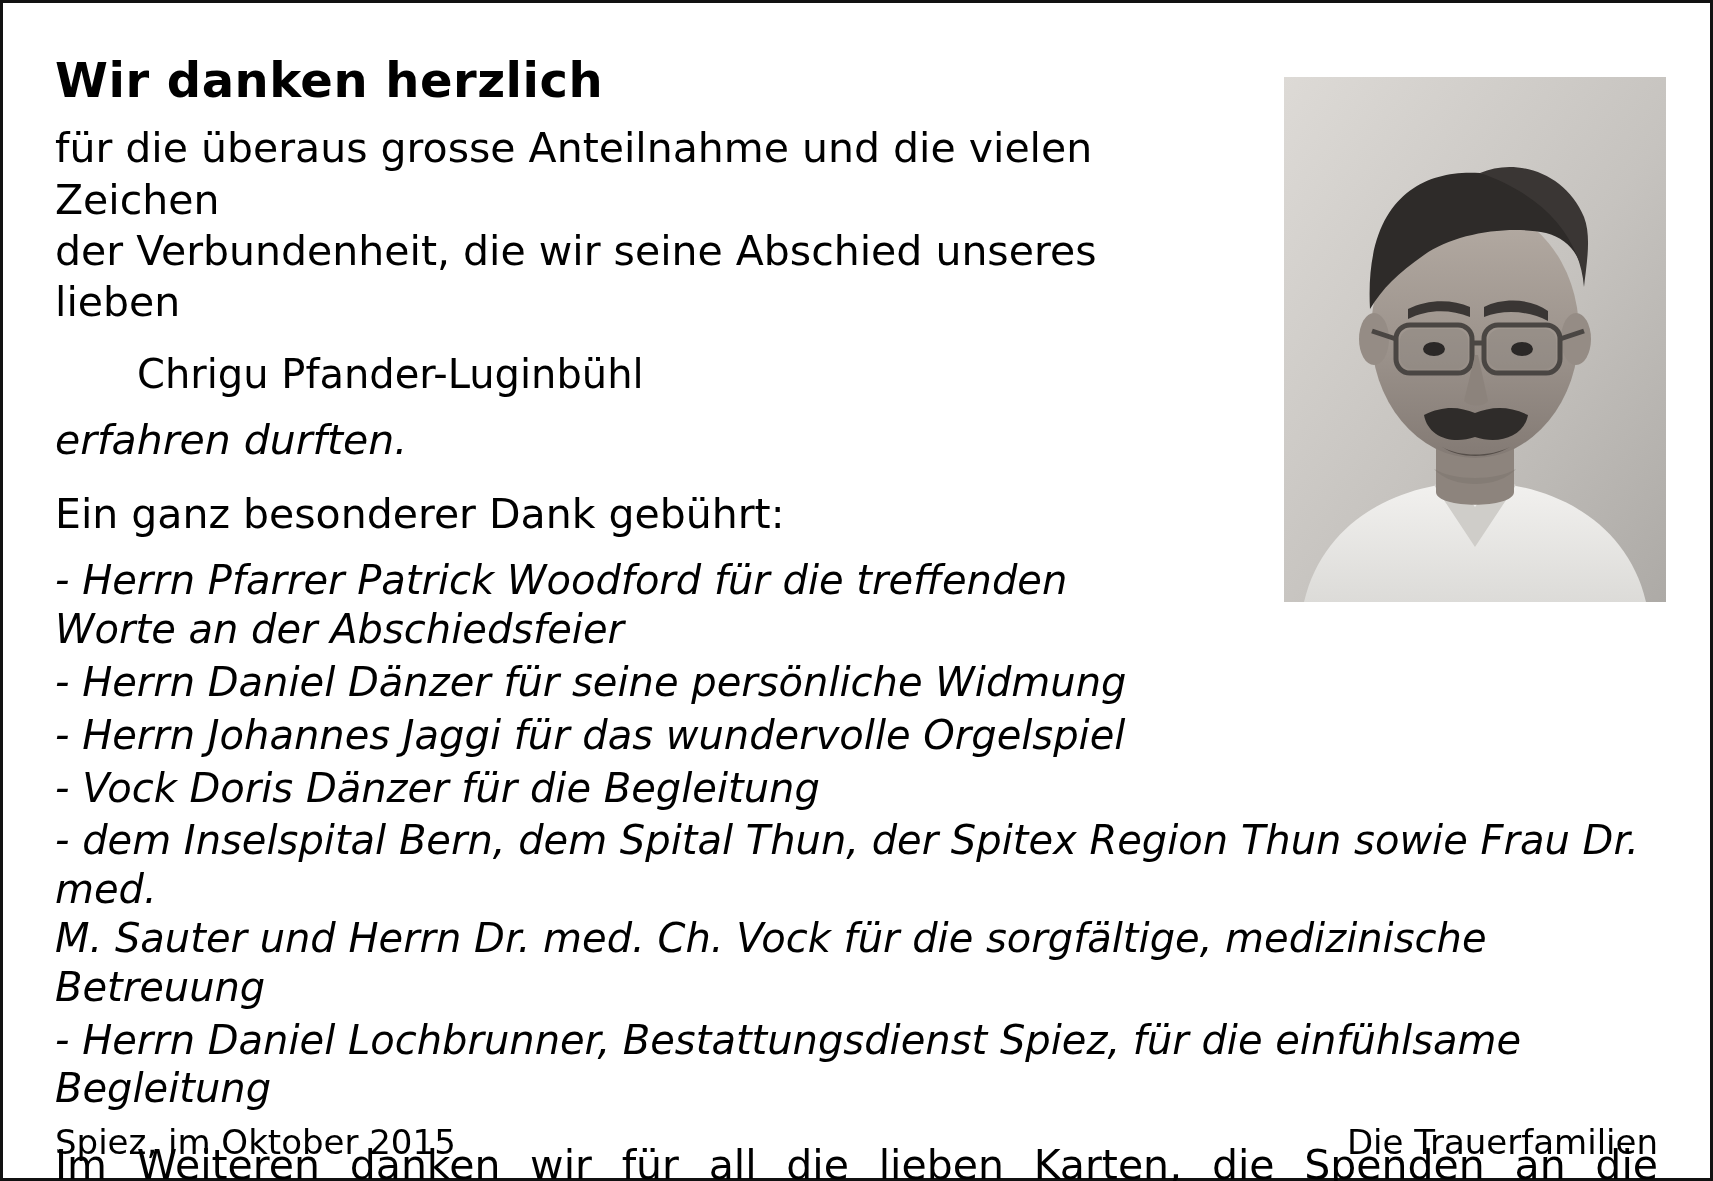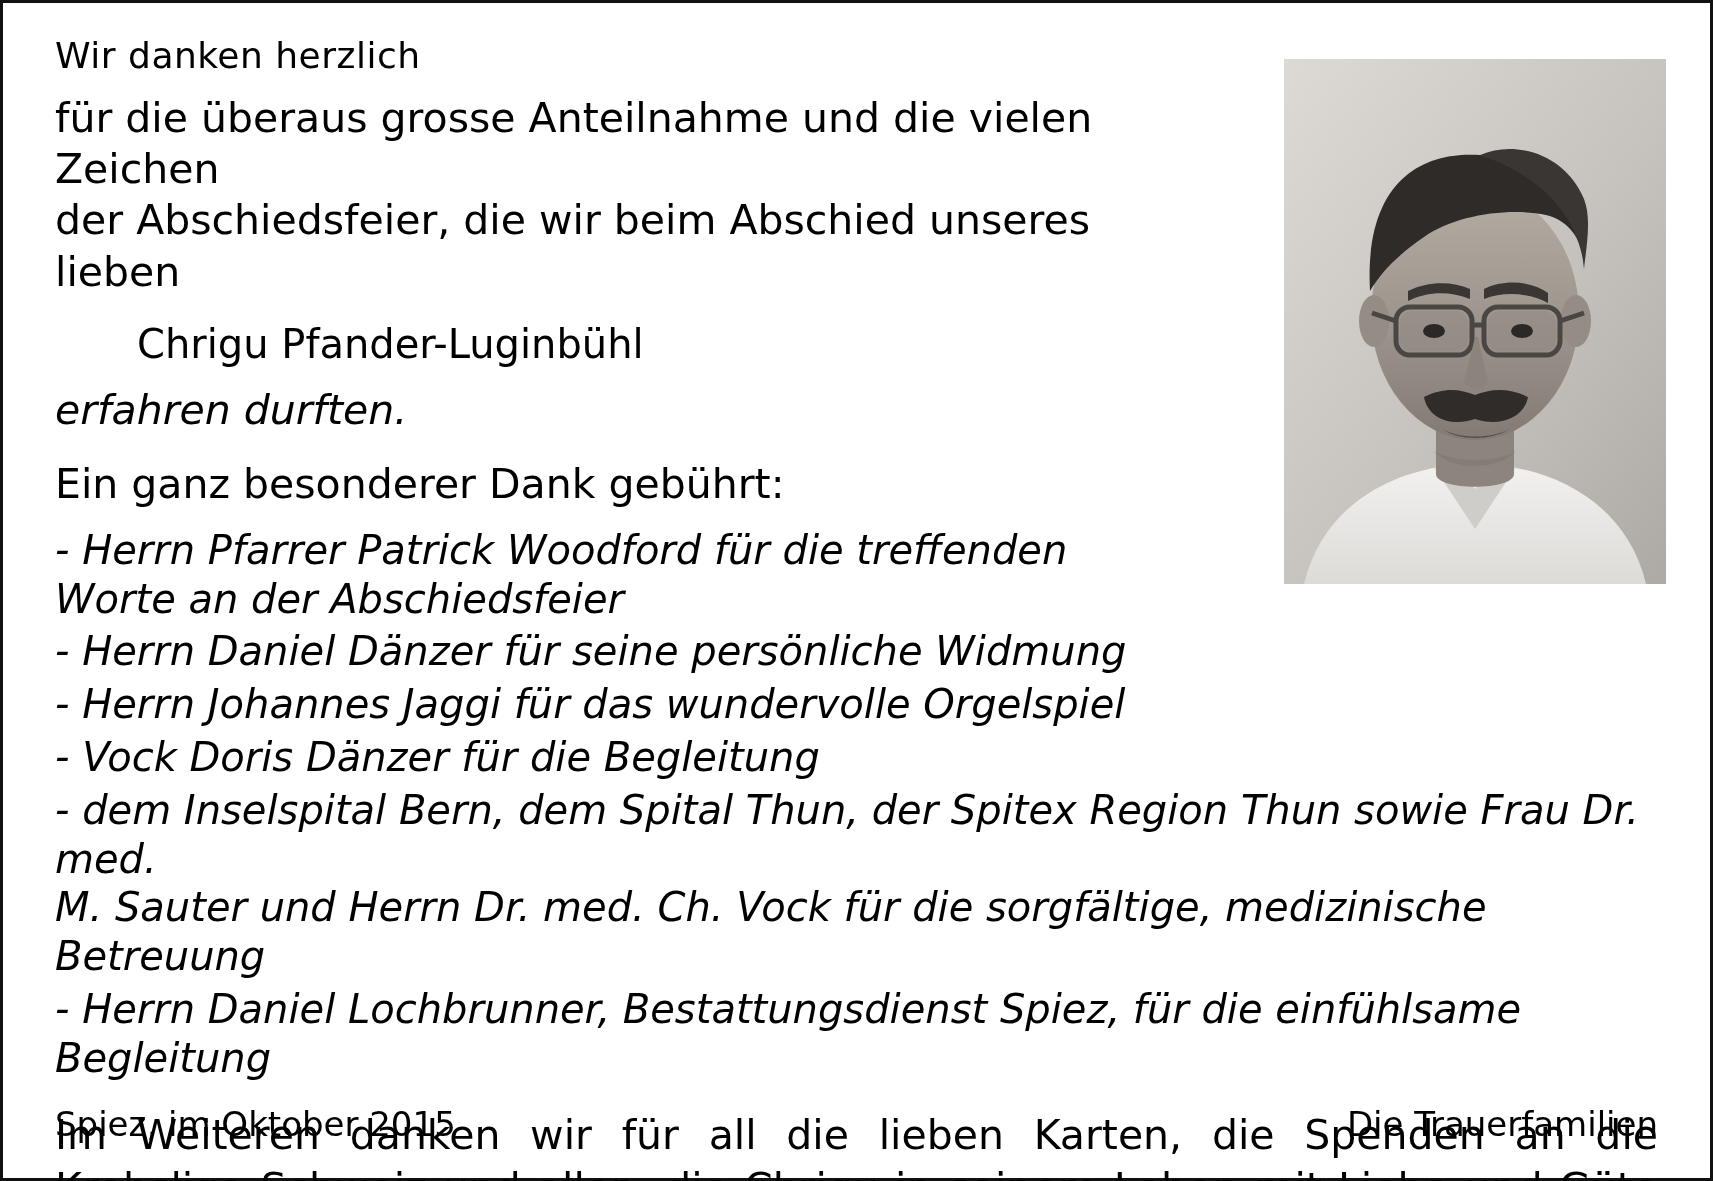--- a/index.html
+++ b/index.html
@@ -22,25 +22,25 @@
     background: #ffffff;
     border: 3px solid #111111;
     padding: 34px 44px 20px 44px;
   }
   .content {
     position: relative;
     width: 100%;
     height: 100%;
   }
   .headline {
-    font-size: 36px;
-    font-weight: normal;
+    font-size: 48px;
+    font-weight: bold;
     letter-spacing: 0.5px;
     line-height: 1.05;
-    margin: 0 0 18px 8px;
+    margin: 18px 0 18px 8px;
   }
   .intro {
     font-size: 41px;
     line-height: 1.25;
     margin: 0 0 6px 8px;
     max-width: 1090px;
   }
   .deceased-name {
     font-size: 40px;
     line-height: 1.1;
@@ -102,21 +102,21 @@
 </style>
 </head>
 <body>
 
 <div class="card">
   <div class="content">
 
     <h1 class="headline">Wir danken herzlich</h1>
 
     <p class="intro" style="white-space: pre-line;">für die überaus grosse Anteilnahme und die vielen Zeichen
-der Abschiedsfeier, die wir beim Abschied unseres lieben</p>
+der Verbundenheit, die wir seine Abschied unseres lieben</p>
 
     <p class="deceased-name">Chrigu Pfander-Luginbühl</p>
 
     <p class="afterline">erfahren durften.</p>
 
     <p class="thanks-head">Ein ganz besonderer Dank gebührt:</p>
 
     <ul class="thanks-list">
       <li>- Herrn Pfarrer Patrick Woodford für die treffenden
    Worte an der Abschiedsfeier</li>

